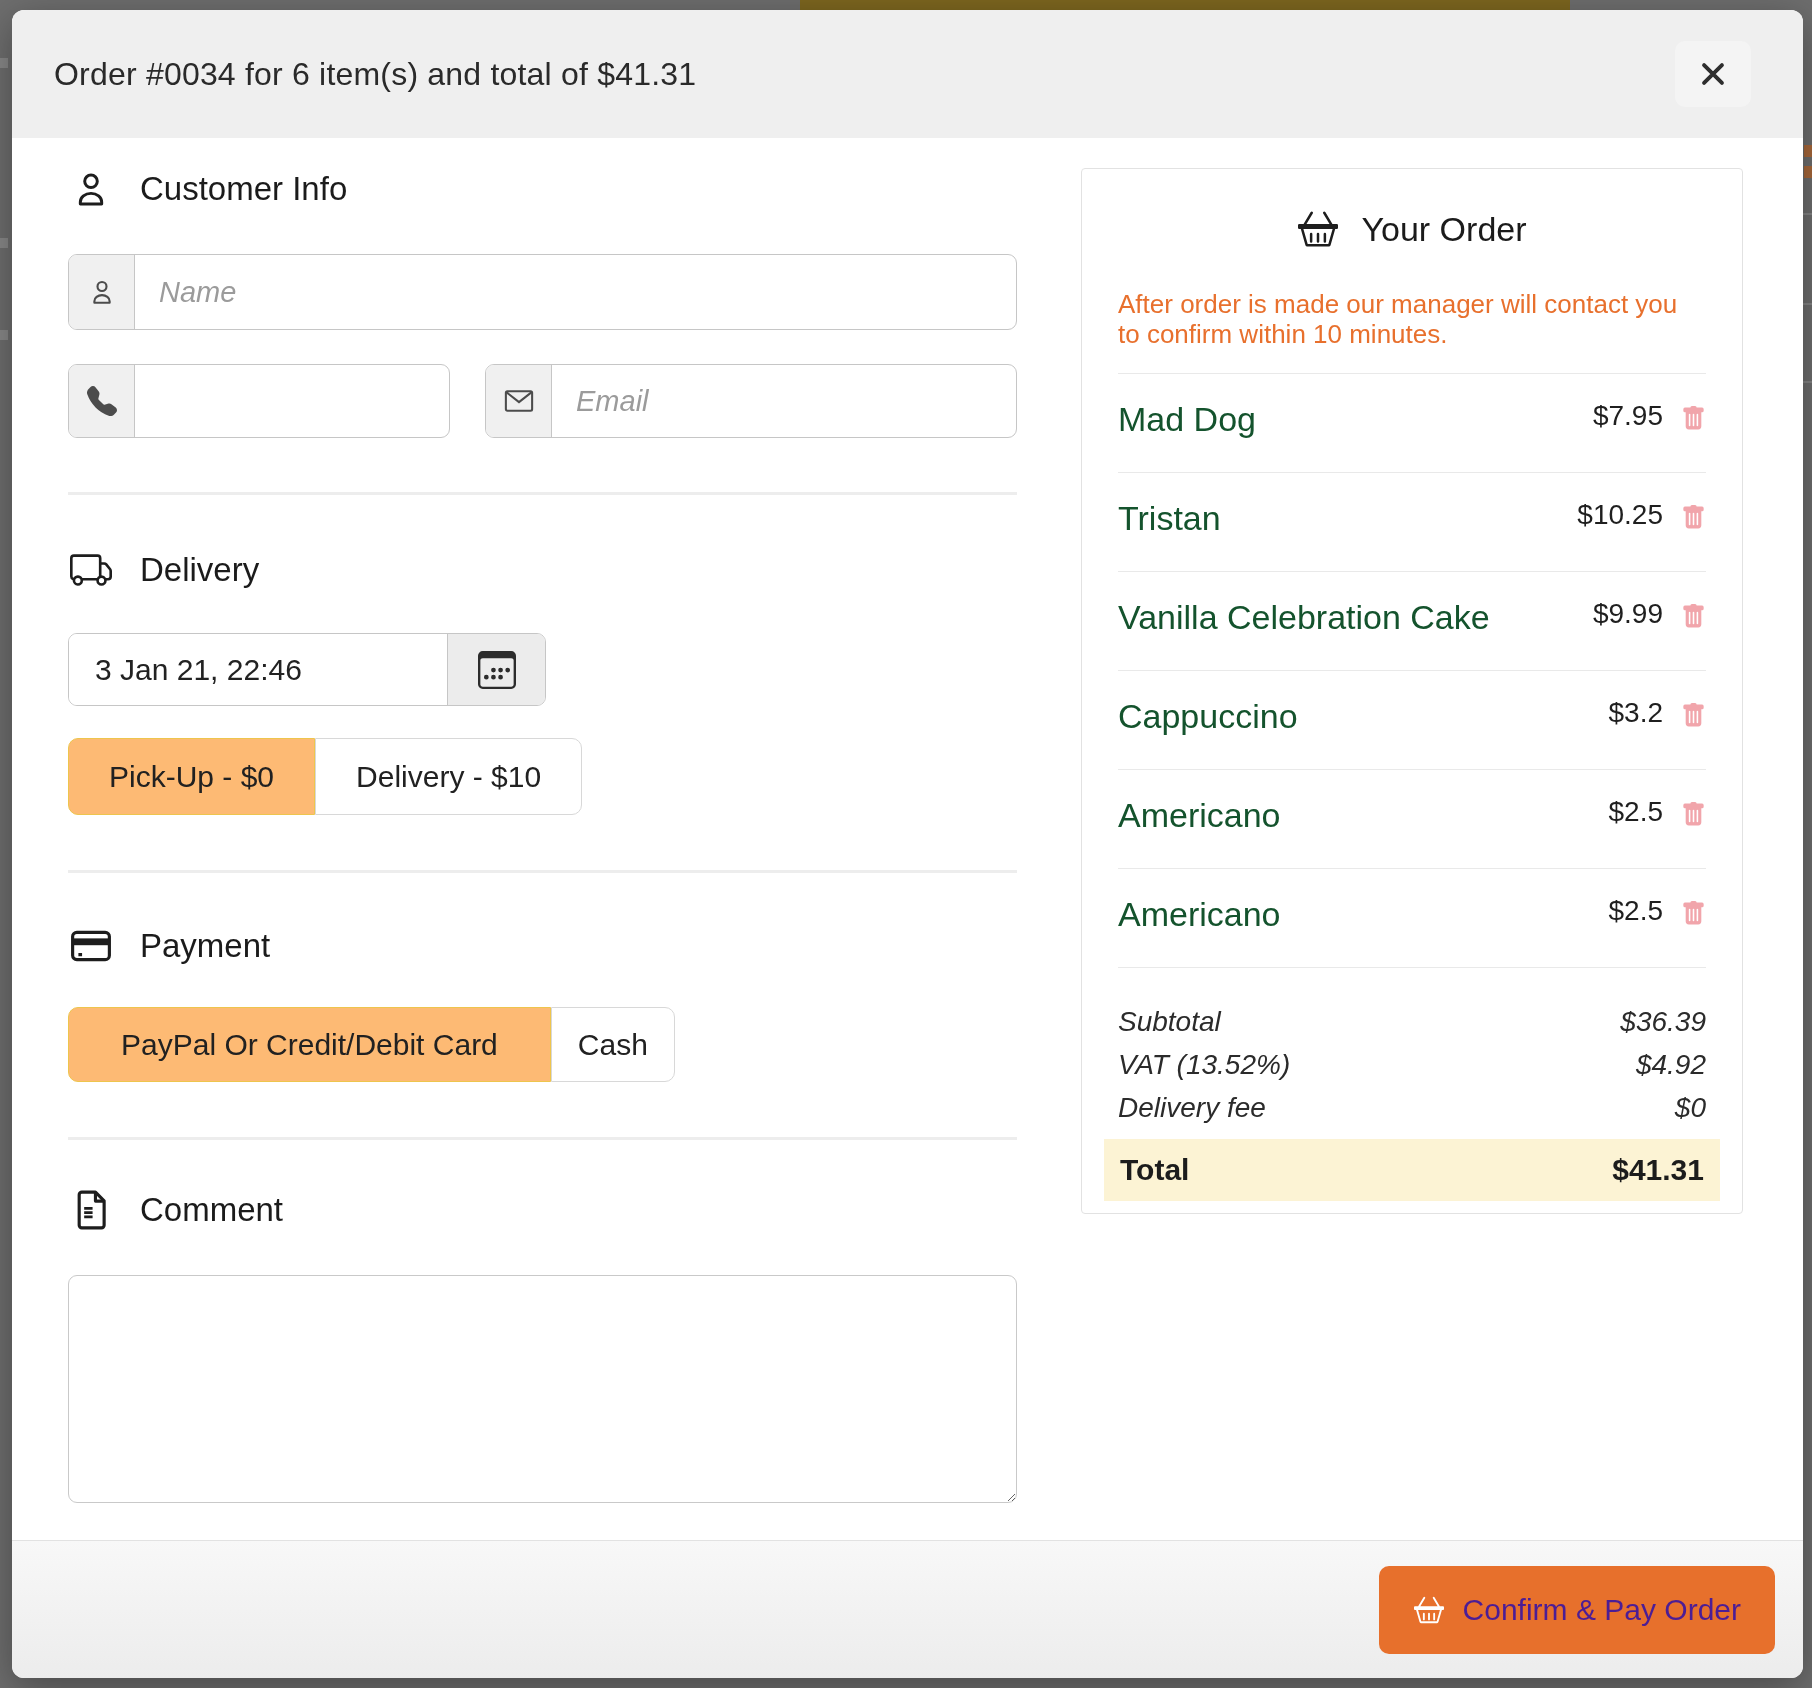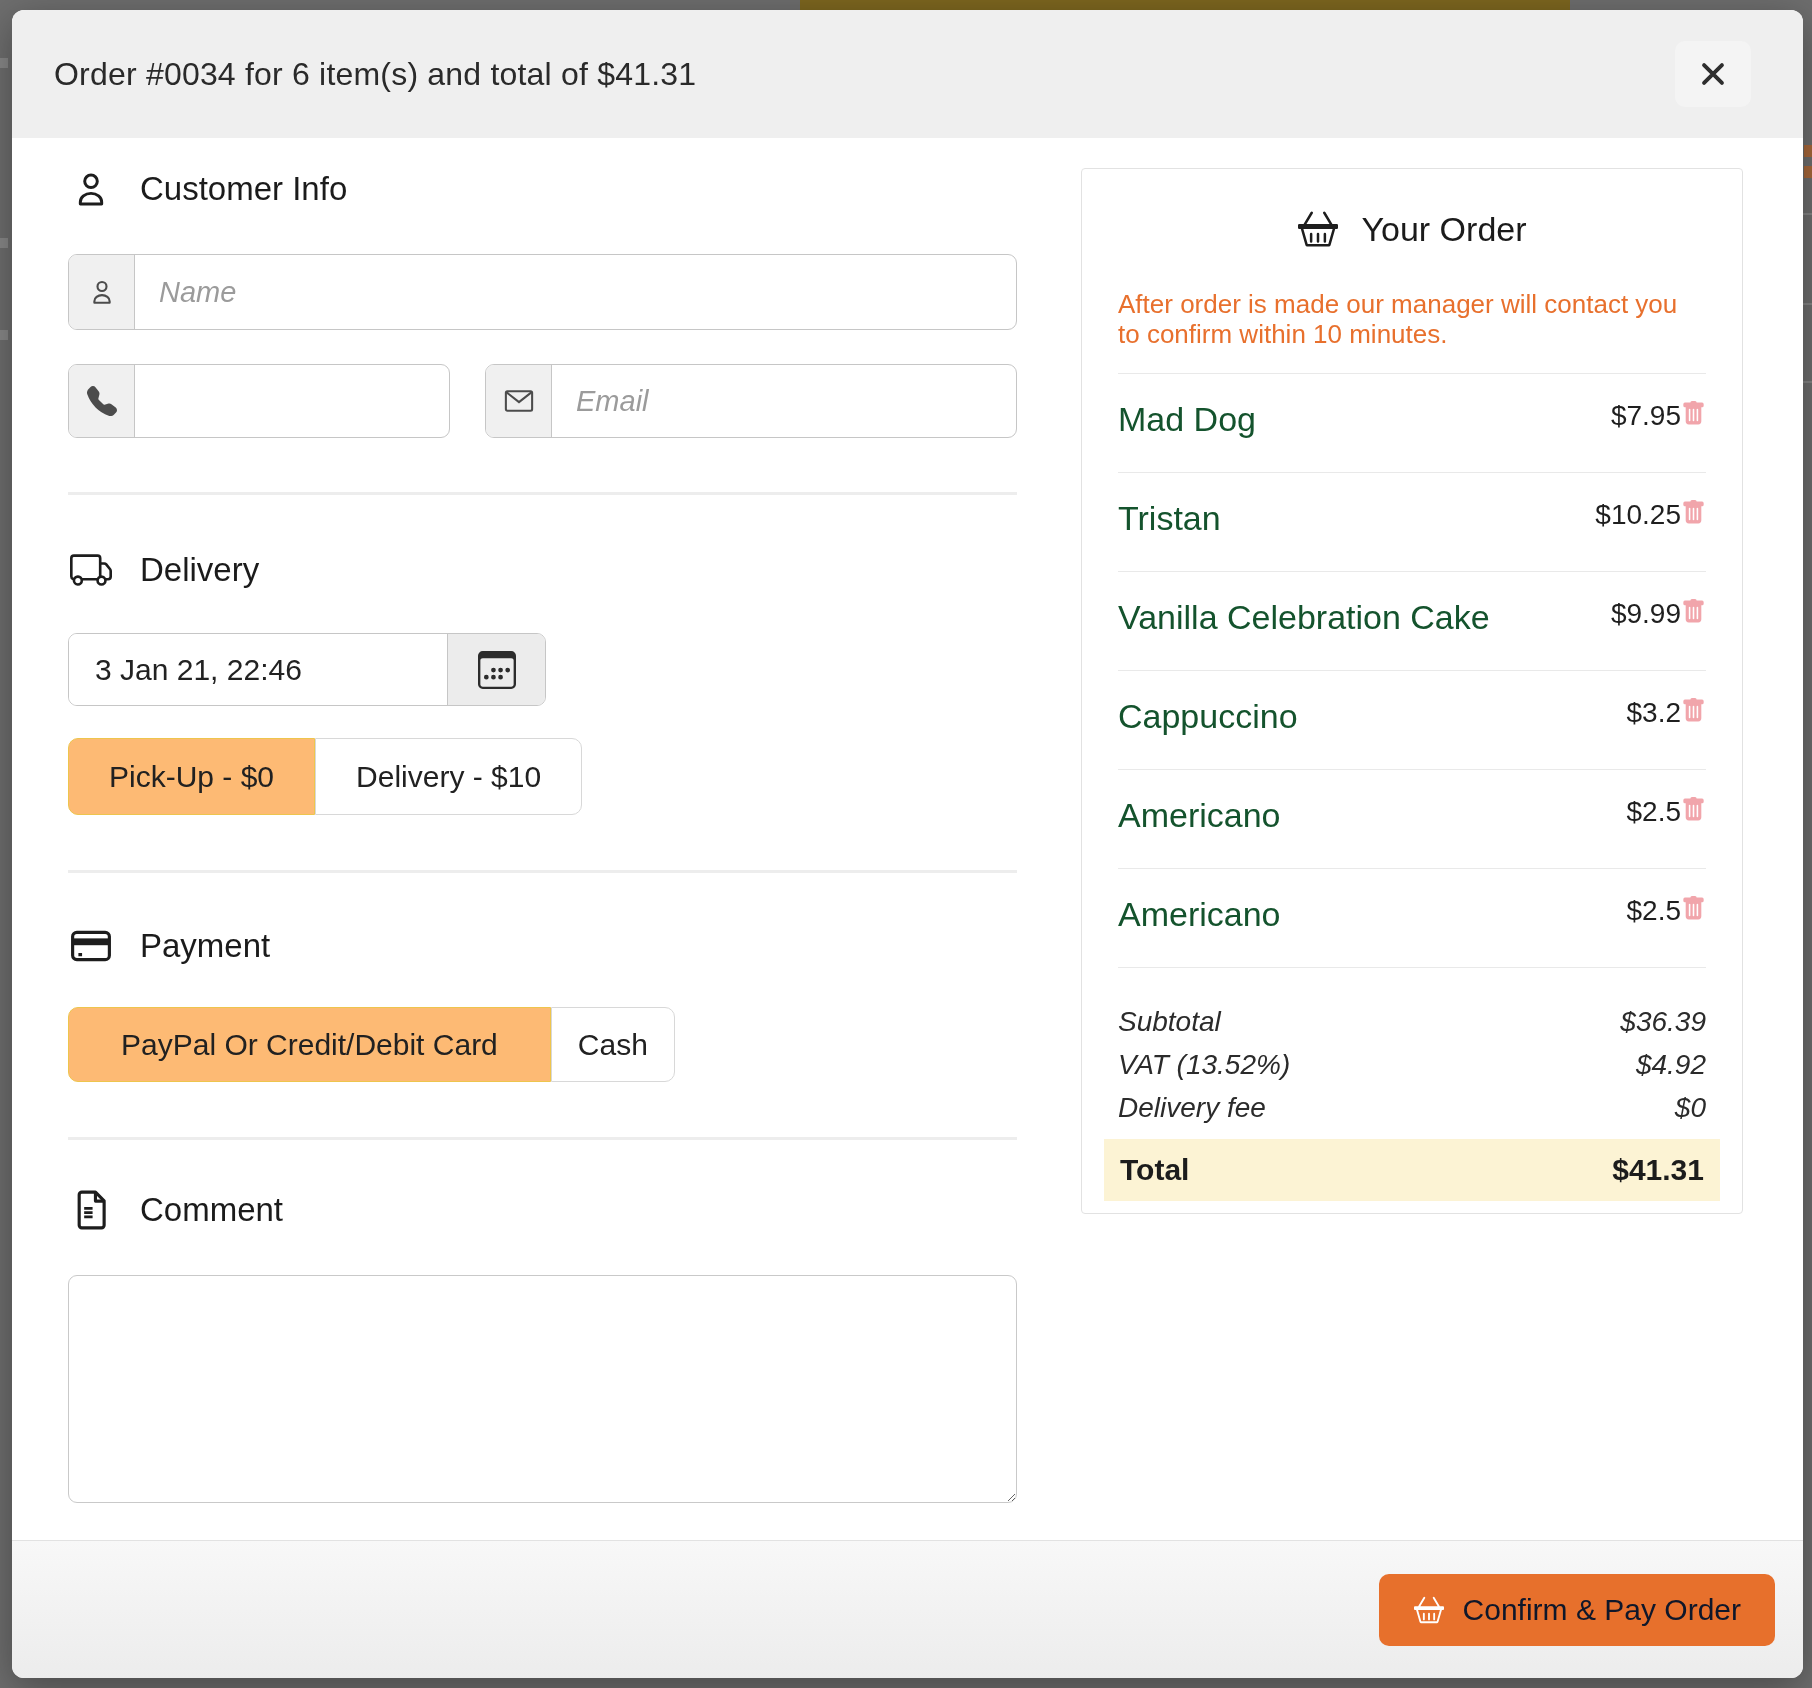--- a/index.html
+++ b/index.html
@@ -102,42 +102,42 @@
     margin-top:30px; border:1px solid #e2e2e2; border-radius:4px;
     padding:28px 36px 12px 36px; background:#fff;
   }
   .order-title { display:flex; align-items:center; justify-content:center; gap:22px; height:44px; margin-top:10px; }
   .order-title svg { width:42px; height:40px; color:#1d1d1d; }
   .order-title .label { font-size:34px; font-weight:500; color:#1b1b1b; }
   .order-note { margin-top:38px; font-size:26px; line-height:30px; color:#e8702d; }
   .order-items { margin-top:24px; border-bottom:1px solid #e9e9e9; }
   .order-item { border-top:1px solid #e9e9e9; padding:26px 0 33px 0; display:flex; align-items:flex-start; }
   .order-item .name { font-size:34px; color:#14532d; }
-  .order-item .right { margin-left:auto; display:flex; align-items:flex-start; }
+  .order-item .right { margin-left:auto; display:flex; align-items:flex-end; gap:18px; }
   .order-item .price { font-size:28px; color:#1f1f1f; }
   .trash-btn { border:none; background:none; padding:0; cursor:pointer; color:#f1a5ab; display:flex; }
   .trash-btn svg { width:25px; height:27px; }
 
   .order-summary { padding-top:32px; }
   .summary-row { display:flex; font-style:italic; font-size:28px; line-height:43px; color:#2b2b2b; }
   .summary-row .value { margin-left:auto; }
   .total-row {
     margin:10px -14px 0 -14px; padding:14px 16px; background:#fcf3d4;
     display:flex; align-items:center; font-size:30px; font-weight:bold; color:#1c1c1c;
   }
   .total-row .value { margin-left:auto; }
 
   .modal-footer {
     flex:0 0 138px; background:linear-gradient(#f8f8f8, #ececec);
     border-top:1px solid #e2e2e2;
     display:flex; align-items:center; justify-content:flex-end; padding:0 28px;
   }
   .confirm-btn {
-    height:72px; padding:0 34px; border:none; border-radius:10px; cursor:pointer;
-    background:#e7702c; color:#0f172a; font-family:"Liberation Sans", sans-serif; font-size:30px;
+    height:88px; padding:0 34px; border:none; border-radius:10px; cursor:pointer;
+    background:#e7702c; color:#4c1d95; font-family:"Liberation Sans", sans-serif; font-size:30px;
     display:flex; align-items:center; gap:18px;
   }
   .confirm-btn svg { width:32px; height:30px; color:#fff; }
 </style>
 </head>
 <body>
 
 <div class="stage">
 
   <div class="bg-top-strip"></div>

